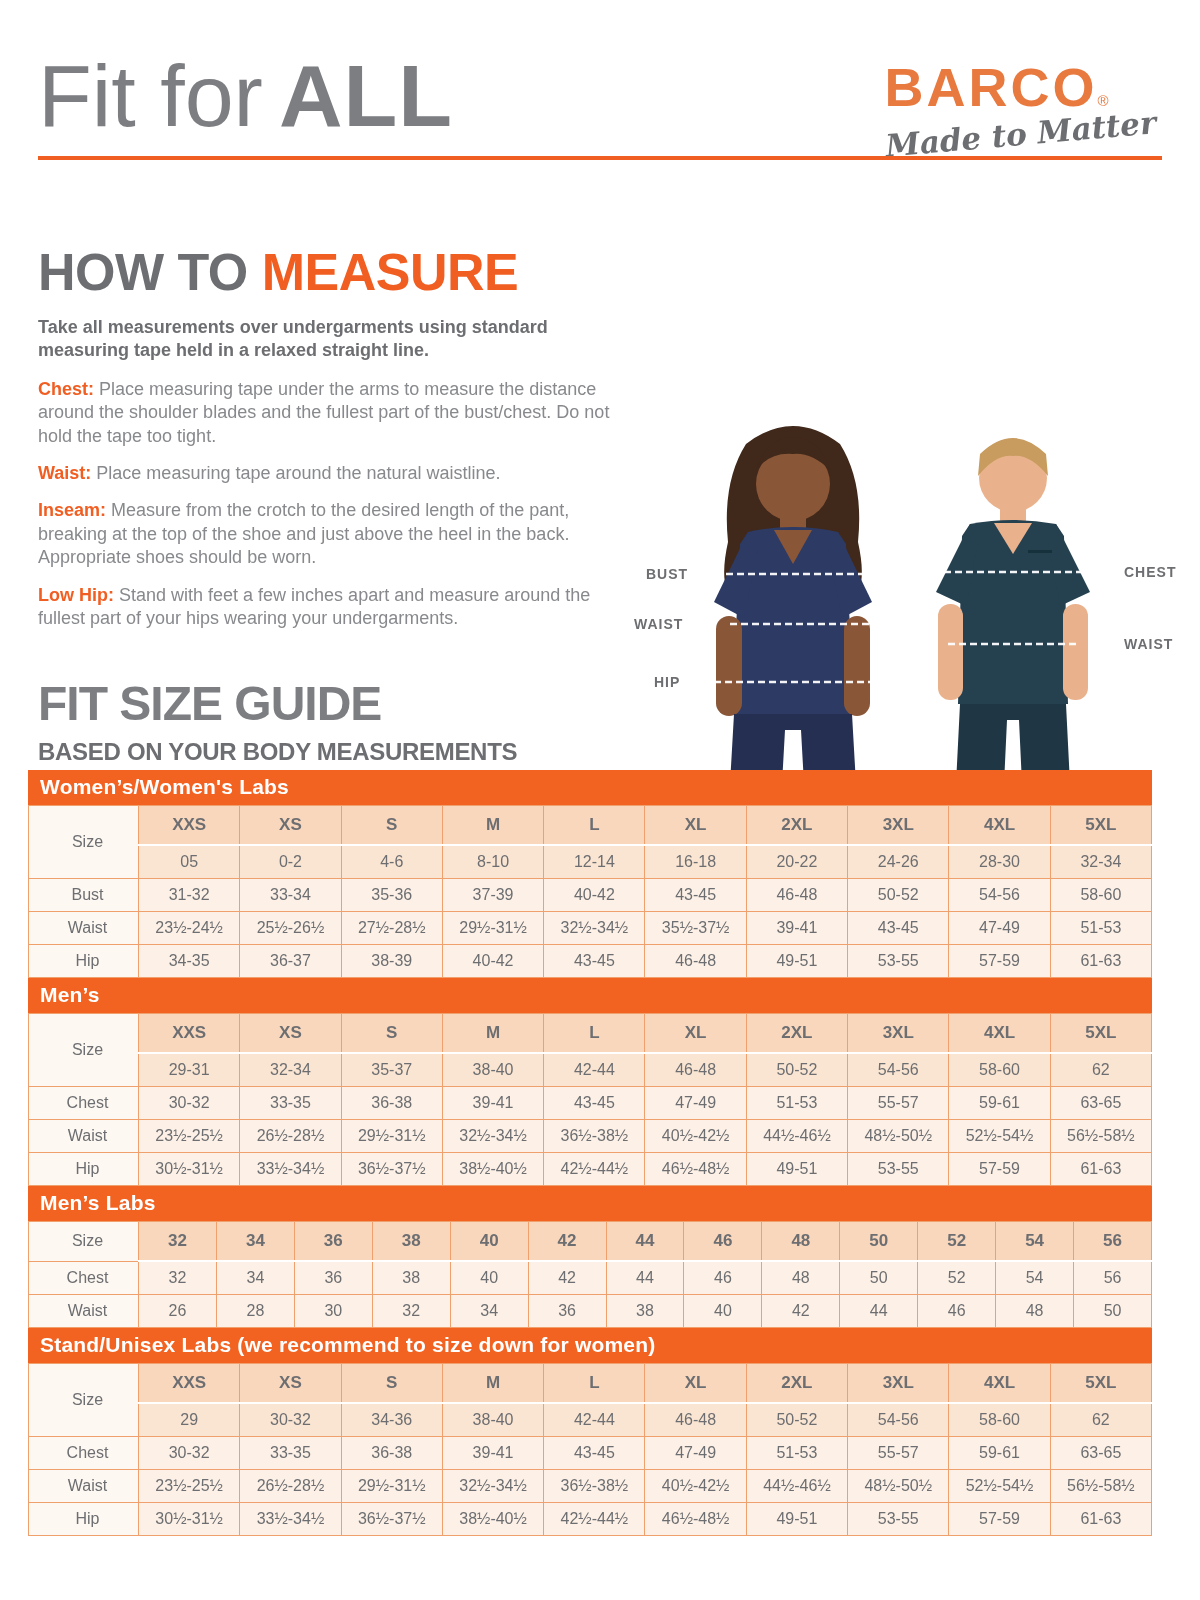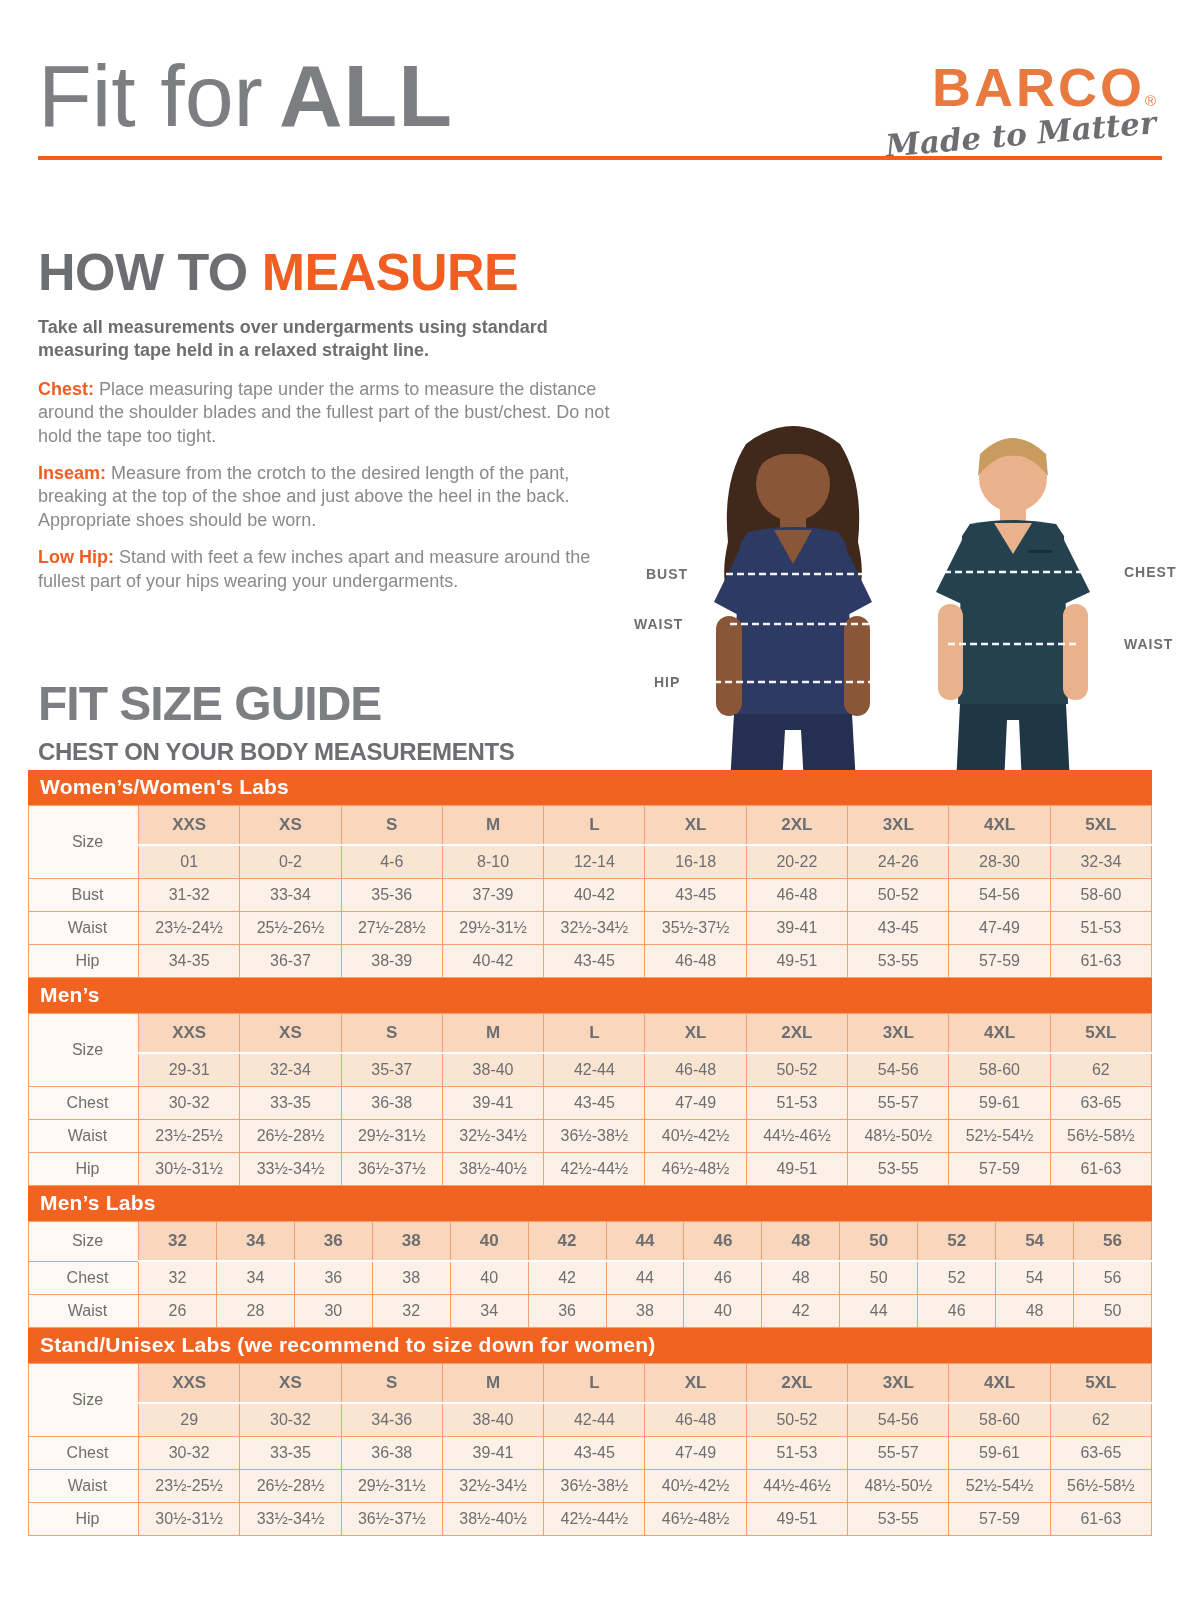--- a/index.html
+++ b/index.html
@@ -13,21 +13,21 @@
   }
   html,body{margin:0;padding:0;}
   body{width:1200px;height:1600px;background:#ffffff;position:relative;
        font-family:"Liberation Sans",sans-serif;overflow:hidden;}
   .abs{position:absolute;}
 
   
   .title{left:38px;top:52px;font-size:88px;line-height:1;color:var(--title-gray);letter-spacing:0;}
   .title .bold{font-weight:bold;margin-left:16px;letter-spacing:1px;}
   .rule{left:38px;top:156px;width:1124px;height:4px;background:var(--orange);}
-  .logo{top:60px;right:44px;text-align:right;}
+  .logo{top:60px;right:44px;text-align:left;}
   .logo .barco{font-size:54px;font-weight:bold;color:var(--logo-orange);letter-spacing:3px;line-height:1;}
   .logo .reg{font-size:15px;color:var(--logo-orange);vertical-align:baseline;letter-spacing:0;}
   .logo .tagline{display:block;font-family:"DejaVu Serif",serif;font-style:italic;font-weight:bold;
                  font-size:31px;color:var(--text-gray);transform:rotate(-5deg);margin-top:2px;}
 
   
   .measure{left:38px;top:246px;width:596px;}
   .h2{font-size:52px;font-weight:bold;color:var(--text-gray);letter-spacing:-0.5px;line-height:1;margin:0 0 18px 0;}
   .h2 .orange{color:var(--orange);}
   .intro{font-size:18px;font-weight:bold;color:var(--text-gray);line-height:1.3;margin:0 0 15px 0;}
@@ -72,20 +72,21 @@
   <span class="barco">BARCO</span><span class="reg">®</span>
   <span class="tagline">Made to Matter</span>
 </div>
 
 <div class="abs rule"></div>
 
 <div class="abs measure">
   <h1 class="h2"><span>HOW TO </span><span class="orange">MEASURE</span></h1>
   <p class="intro">Take all measurements over undergarments using standard measuring tape held in a relaxed straight line.</p>
   <p class="mitem"><span class="mlabel">Chest:</span><span> Place measuring tape under the arms to measure the distance around the shoulder blades and the fullest part of the bust/chest. Do not hold the tape too tight.</span></p>
+  <p class="mitem"><span class="mlabel">Waist:</span><span> Place measuring tape around the natural waistline.</span></p>
   <p class="mitem"><span class="mlabel">Inseam:</span><span> Measure from the crotch to the desired length of the pant, breaking at the top of the shoe and just above the heel in the back. Appropriate shoes should be worn.</span></p>
   <p class="mitem"><span class="mlabel">Low Hip:</span><span> Stand with feet a few inches apart and measure around the fullest part of your hips wearing your undergarments.</span></p>
 </div>
 
 <div class="abs figure">
   <svg width="572" height="402" viewBox="0 0 572 402">
 
     <g>
       <path class="f-hair" d="M118 62 Q165 26 212 62 Q236 100 230 160 Q240 205 224 218 L106 218 Q90 205 100 160 Q94 100 118 62 Z"></path>
       <circle class="f-skin" cx="165" cy="102" r="37"></circle>
@@ -123,21 +124,21 @@
     <text class="mlabel-txt" x="18" y="197">BUST</text>
     <text class="mlabel-txt" x="6" y="247">WAIST</text>
     <text class="mlabel-txt" x="26" y="305">HIP</text>
     <text class="mlabel-txt" x="496" y="195">CHEST</text>
     <text class="mlabel-txt" x="496" y="267">WAIST</text>
   </svg>
 </div>
 
 <div class="abs sg-head">
   <h1 class="sg-title">FIT SIZE GUIDE</h1>
-  <p class="sg-sub">CHEST ON YOUR BODY MEASUREMENTS</p>
+  <p class="sg-sub">BASED ON YOUR BODY MEASUREMENTS</p>
 </div>
 
 <div class="abs tables" id="tables">
     <div class="banner">Women’s/Women's Labs</div>
     <table>
       <colgroup>
         <col style="width: 110px;">
         <col>
         <col>
         <col>
@@ -157,21 +158,21 @@
           <th class="size">S</th>
           <th class="size">M</th>
           <th class="size">L</th>
           <th class="size">XL</th>
           <th class="size">2XL</th>
           <th class="size">3XL</th>
           <th class="size">4XL</th>
           <th class="size">5XL</th>
         </tr>
         <tr class="numrow">
-          <td>01</td>
+          <td>05</td>
           <td>0-2</td>
           <td>4-6</td>
           <td>8-10</td>
           <td>12-14</td>
           <td>16-18</td>
           <td>20-22</td>
           <td>24-26</td>
           <td>28-30</td>
           <td>32-34</td>
         </tr>

